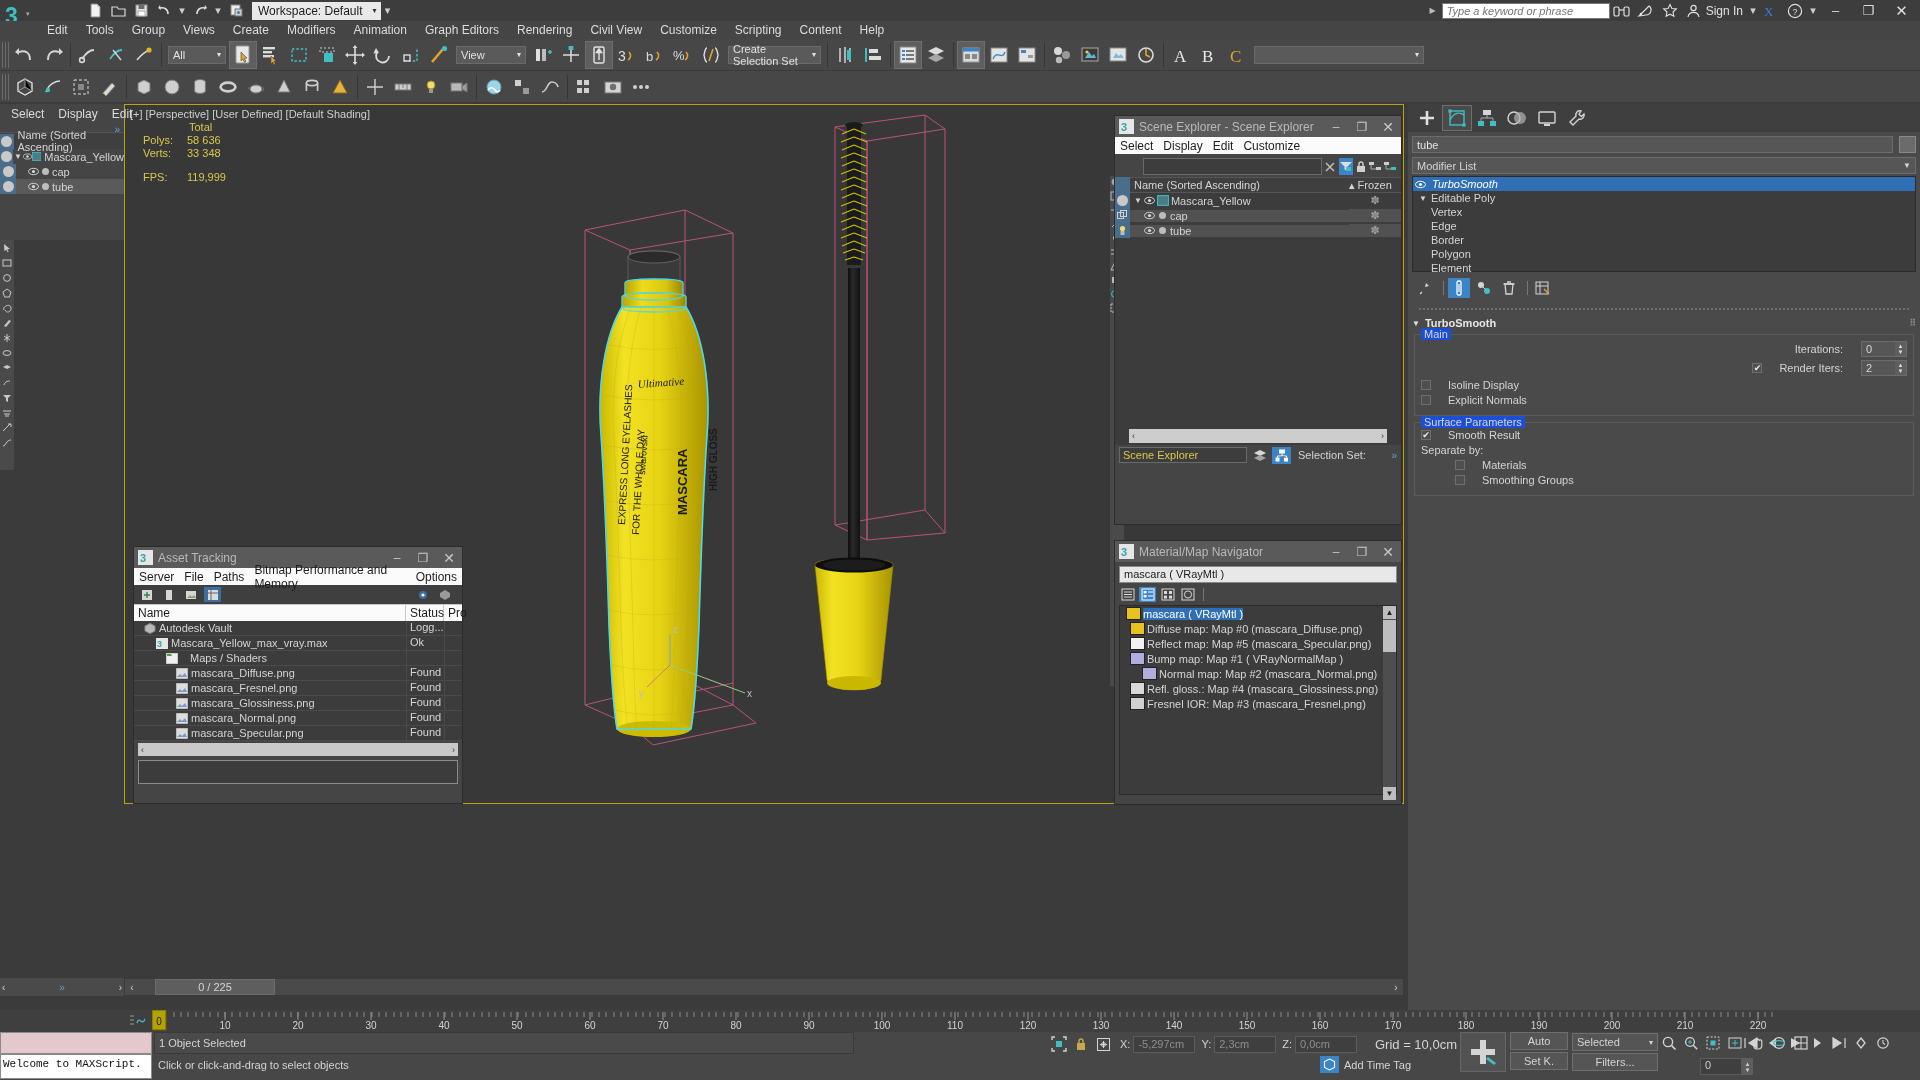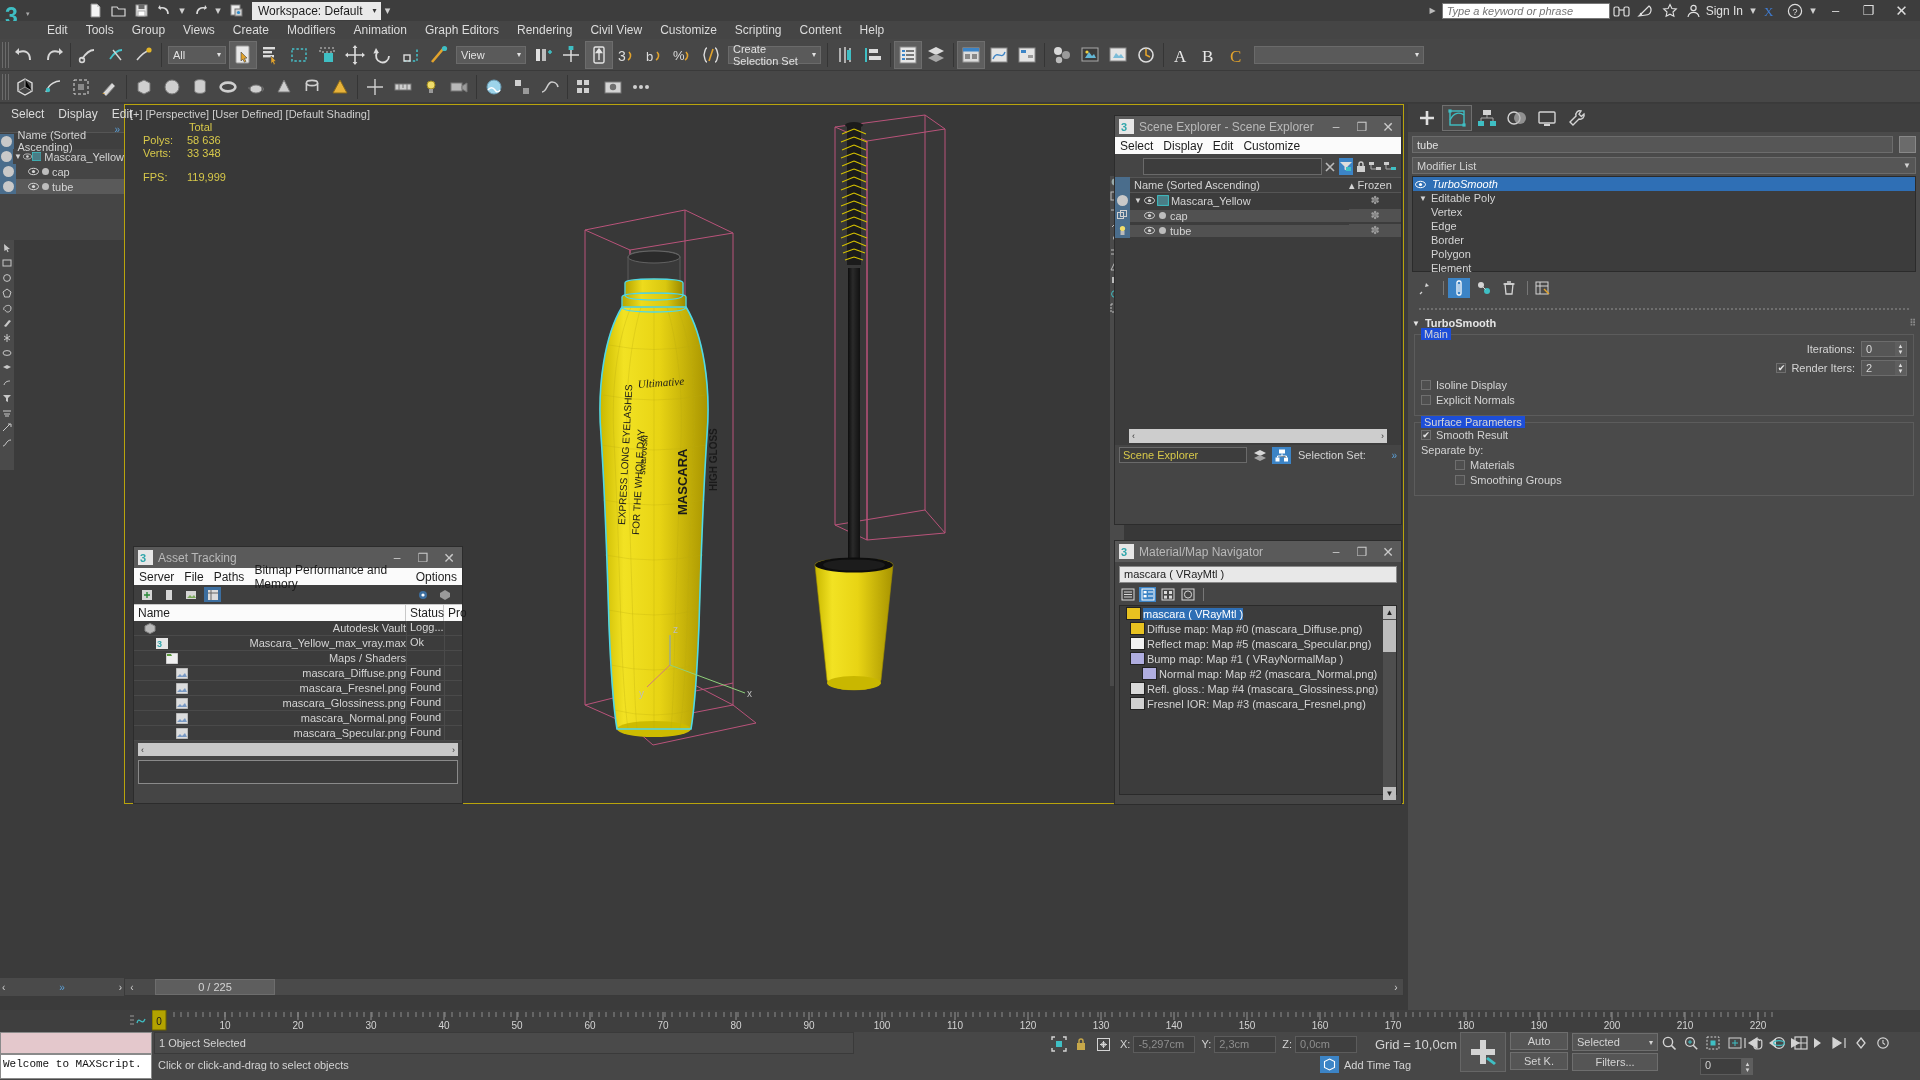--- a/index.html
+++ b/index.html
@@ -97,21 +97,21 @@
 
   
   #asset { left:133px; top:546px; width:330px; height:258px; }
   .at-toolrow{height:19px;background:#3f3f3f;display:flex;align-items:center;padding:0 4px;}
   .at-toolrow .ab{width:17px;height:15px;margin-right:5px;display:flex;align-items:center;justify-content:center;}
   .at-toolrow .ab.on{background:#3c6e9f;}
   .at-head{display:flex;height:17px;background:#fbfbfb;color:#1d1d1d;font-size:12px;border-top:1px solid #c8c8c8;}
   .at-head div{padding:1px 4px;border-right:1px solid #c8c8c8;}
   .at-rows{background:#3c3c3c;}
   .at-row{display:flex;height:15px;font-size:11px;border-bottom:1px solid #4a4a4a;}
-  .at-row .n{flex:1;display:flex;align-items:center;overflow:hidden;white-space:nowrap;justify-content:space-between;}
+  .at-row .n{flex:1;display:flex;align-items:center;overflow:hidden;white-space:nowrap;}
   .at-row .s{width:38px;border-left:1px solid #4a4a4a;padding-left:3px;}
   .at-row .p{width:18px;border-left:1px solid #4a4a4a;}
   .hscroll{height:13px;background:#c9c9c9;display:flex;align-items:center;justify-content:space-between;
     margin:2px 4px;color:#333;font-size:9px;padding:0 3px;}
   .at-bottom{height:24px;margin:4px 4px 0;background:#3c3c3c;border:1px solid #8a8a8a;}
 
   
   #scene { left:1114px; top:115px; width:288px; height:410px; }
   .se-search{display:flex;align-items:center;padding:4px 4px 2px 28px;}
   .se-search .inp{flex:1;height:17px;background:#3d3d3d;border:1px solid #6a6a6a;}
@@ -175,21 +175,21 @@
   .cp-stackbtns .b{width:22px;height:20px;display:flex;align-items:center;justify-content:center;margin-right:3px;}
   .cp-stackbtns .b.on{background:#3c84c6;}
   .cp-stackbtns .vs{width:1px;height:14px;background:#777;margin:0 4px;}
   .cp-divider{height:9px;margin:2px 10px;
      background:radial-gradient(circle,#6e6e6e 1px,transparent 1px) center/4px 4px repeat-x;}
   .roll{margin:0 4px;}
   .roll-h{display:flex;align-items:center;font-weight:bold;font-size:11px;color:#e5e5e5;padding:2px 0;}
   .roll-h .ar{font-size:8px;margin-right:5px;}
   .grp{border:1px solid #5c5c5c;margin:3px 2px 6px;padding:3px 6px 6px;position:relative;}
   .grp-t{position:absolute;top:-7px;left:6px;background:#1d4ed8;padding:0 3px;font-size:11px;color:#d6d6d6;}
-  .frow{display:flex;align-items:center;font-size:11px;margin:3px 0;}
+  .frow{display:flex;align-items:center;font-size:11px;margin:3px 0;gap:12px;}
   .frow .lbl{}
   .spin{display:flex;align-items:center;height:16px;background:#565656;border:1px solid #6c6c6c;
      width:46px;margin-left:6px;}
   .spin .v{flex:1;padding-left:4px;font-size:11px;color:#d8d8d8;}
   .spin .ar{width:11px;height:14px;display:flex;flex-direction:column;align-items:center;
      justify-content:center;font-size:6px;line-height:6px;color:#ddd;background:#5e5e5e;}
   .chk{width:10px;height:10px;border:1px solid #6f6f6f;background:#4f4f4f;margin-right:5px;
      display:inline-flex;align-items:center;justify-content:center;font-size:9px;color:#e8e8e8;}
   .rad{width:10px;height:10px;border-radius:50%;background:#5a5a5a;border:1px solid #6f6f6f;margin-right:6px;
      display:inline-flex;align-items:center;justify-content:center;}

